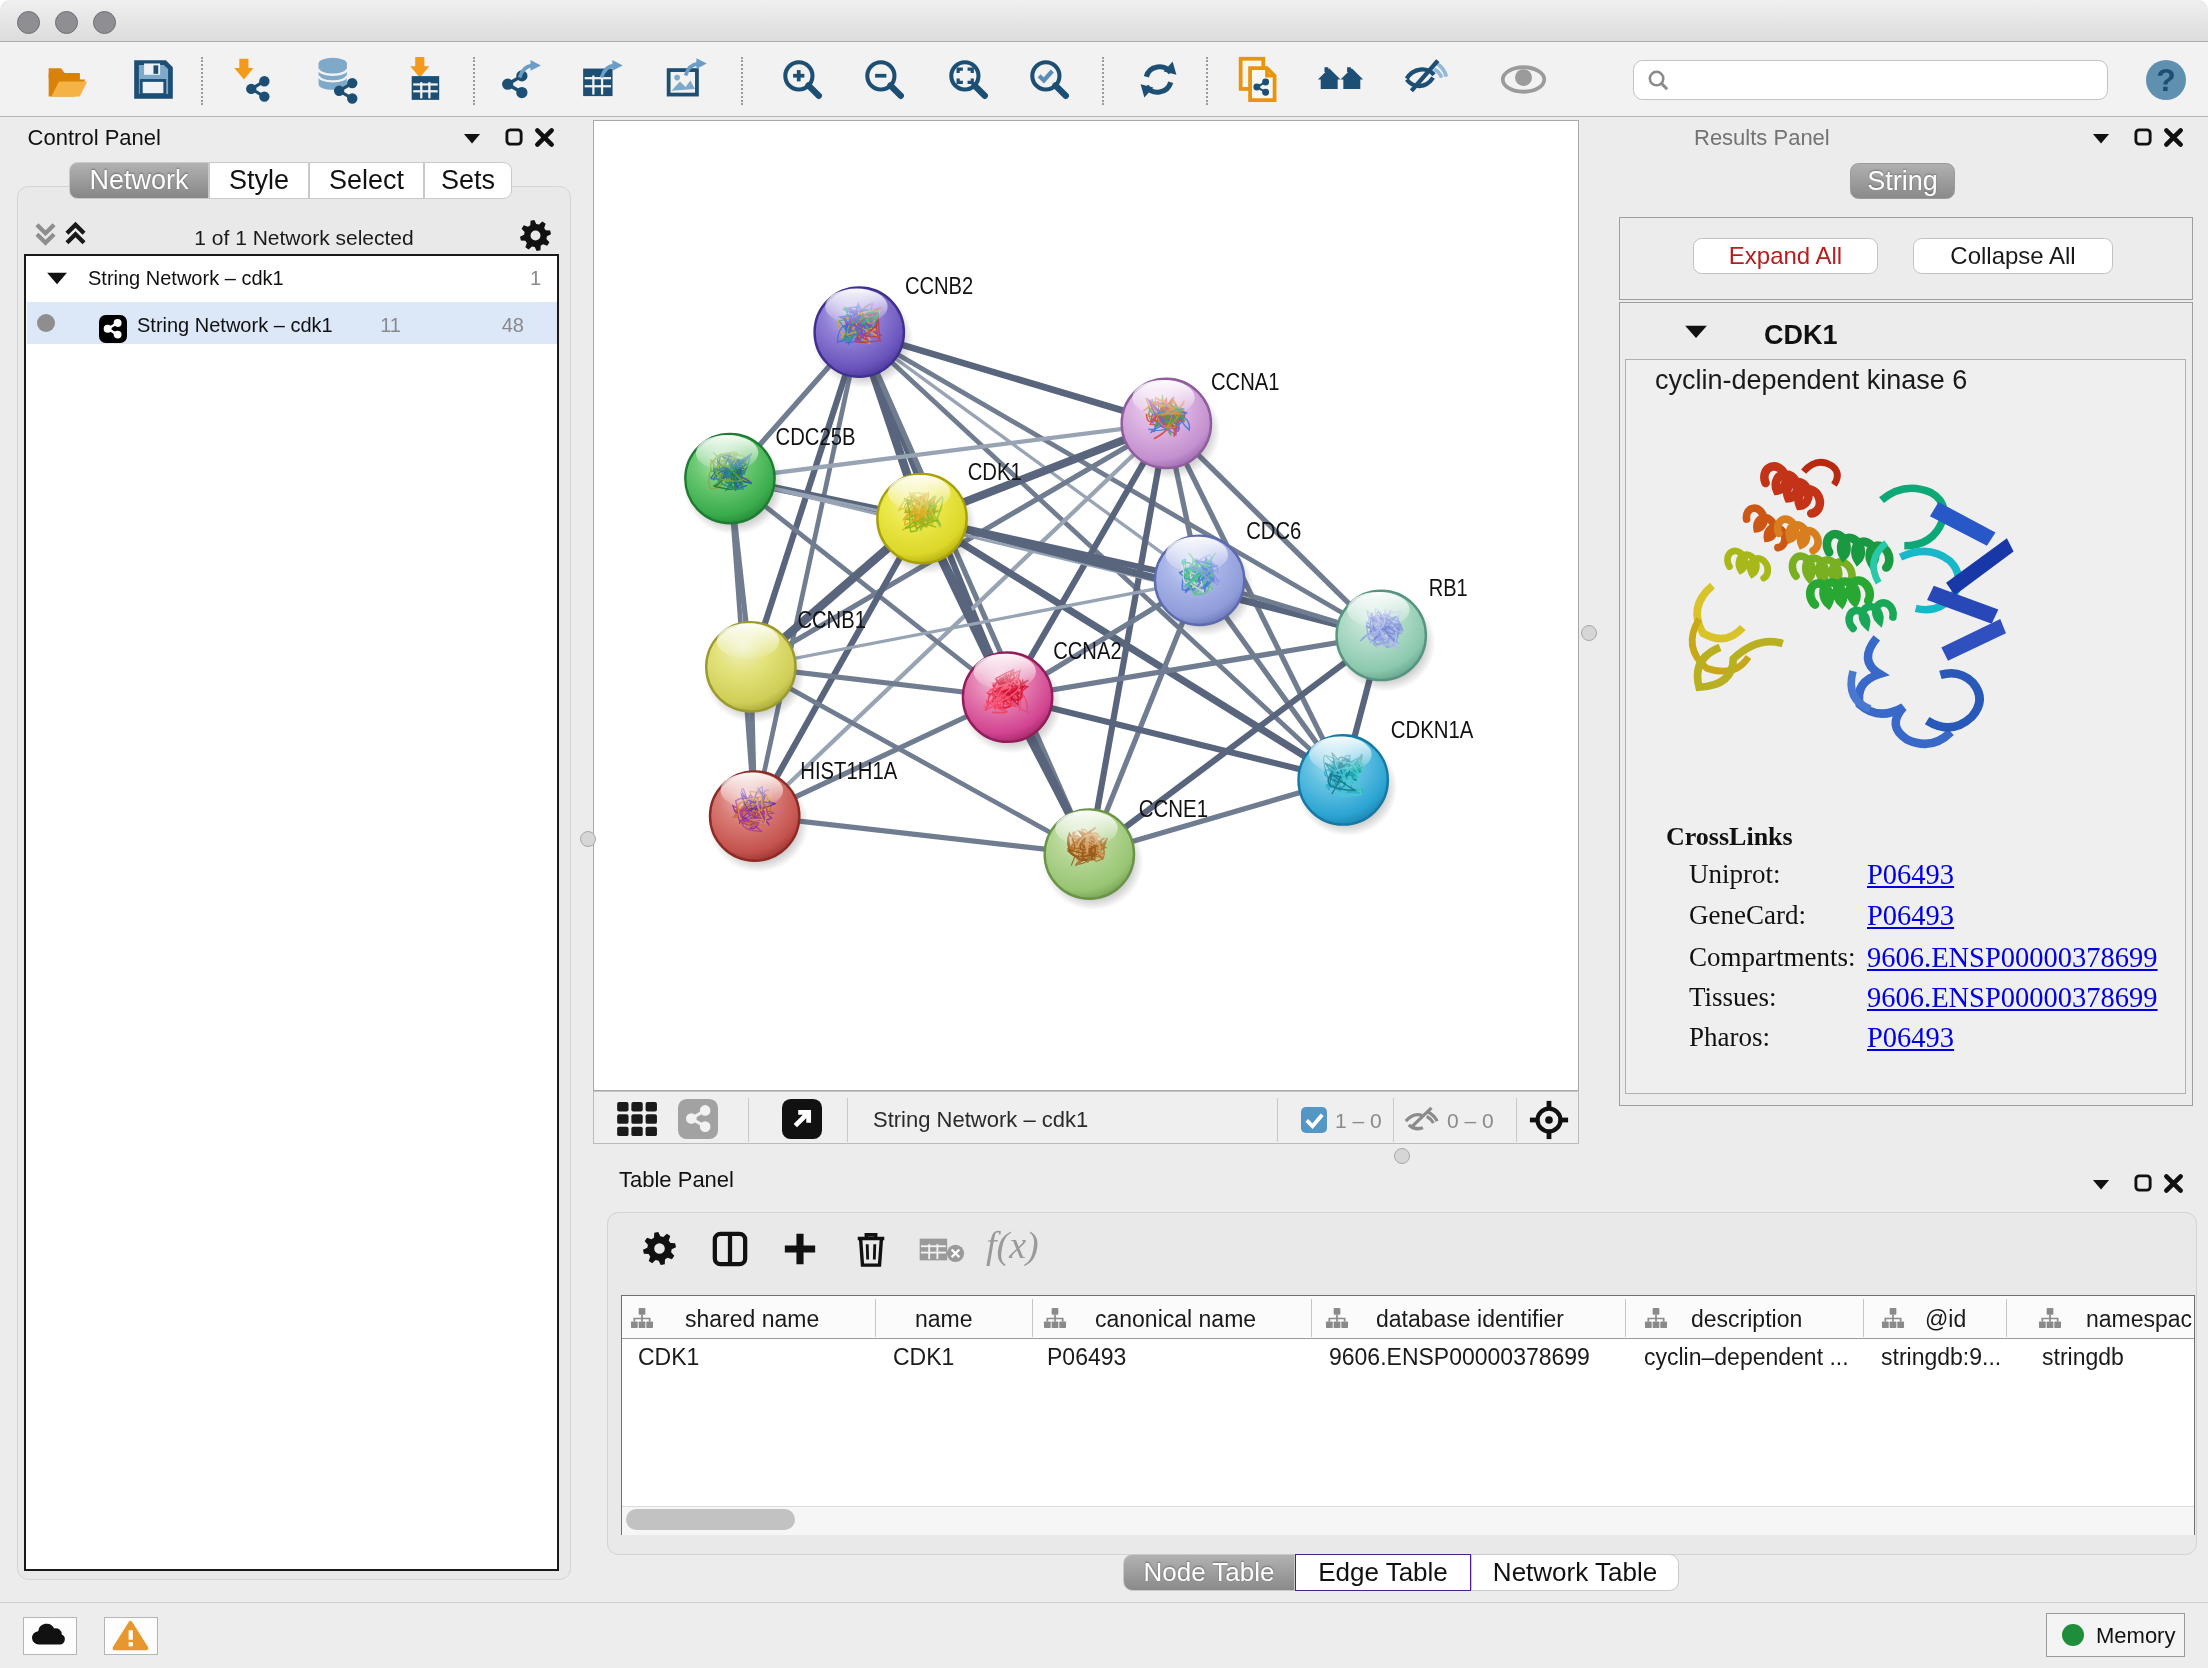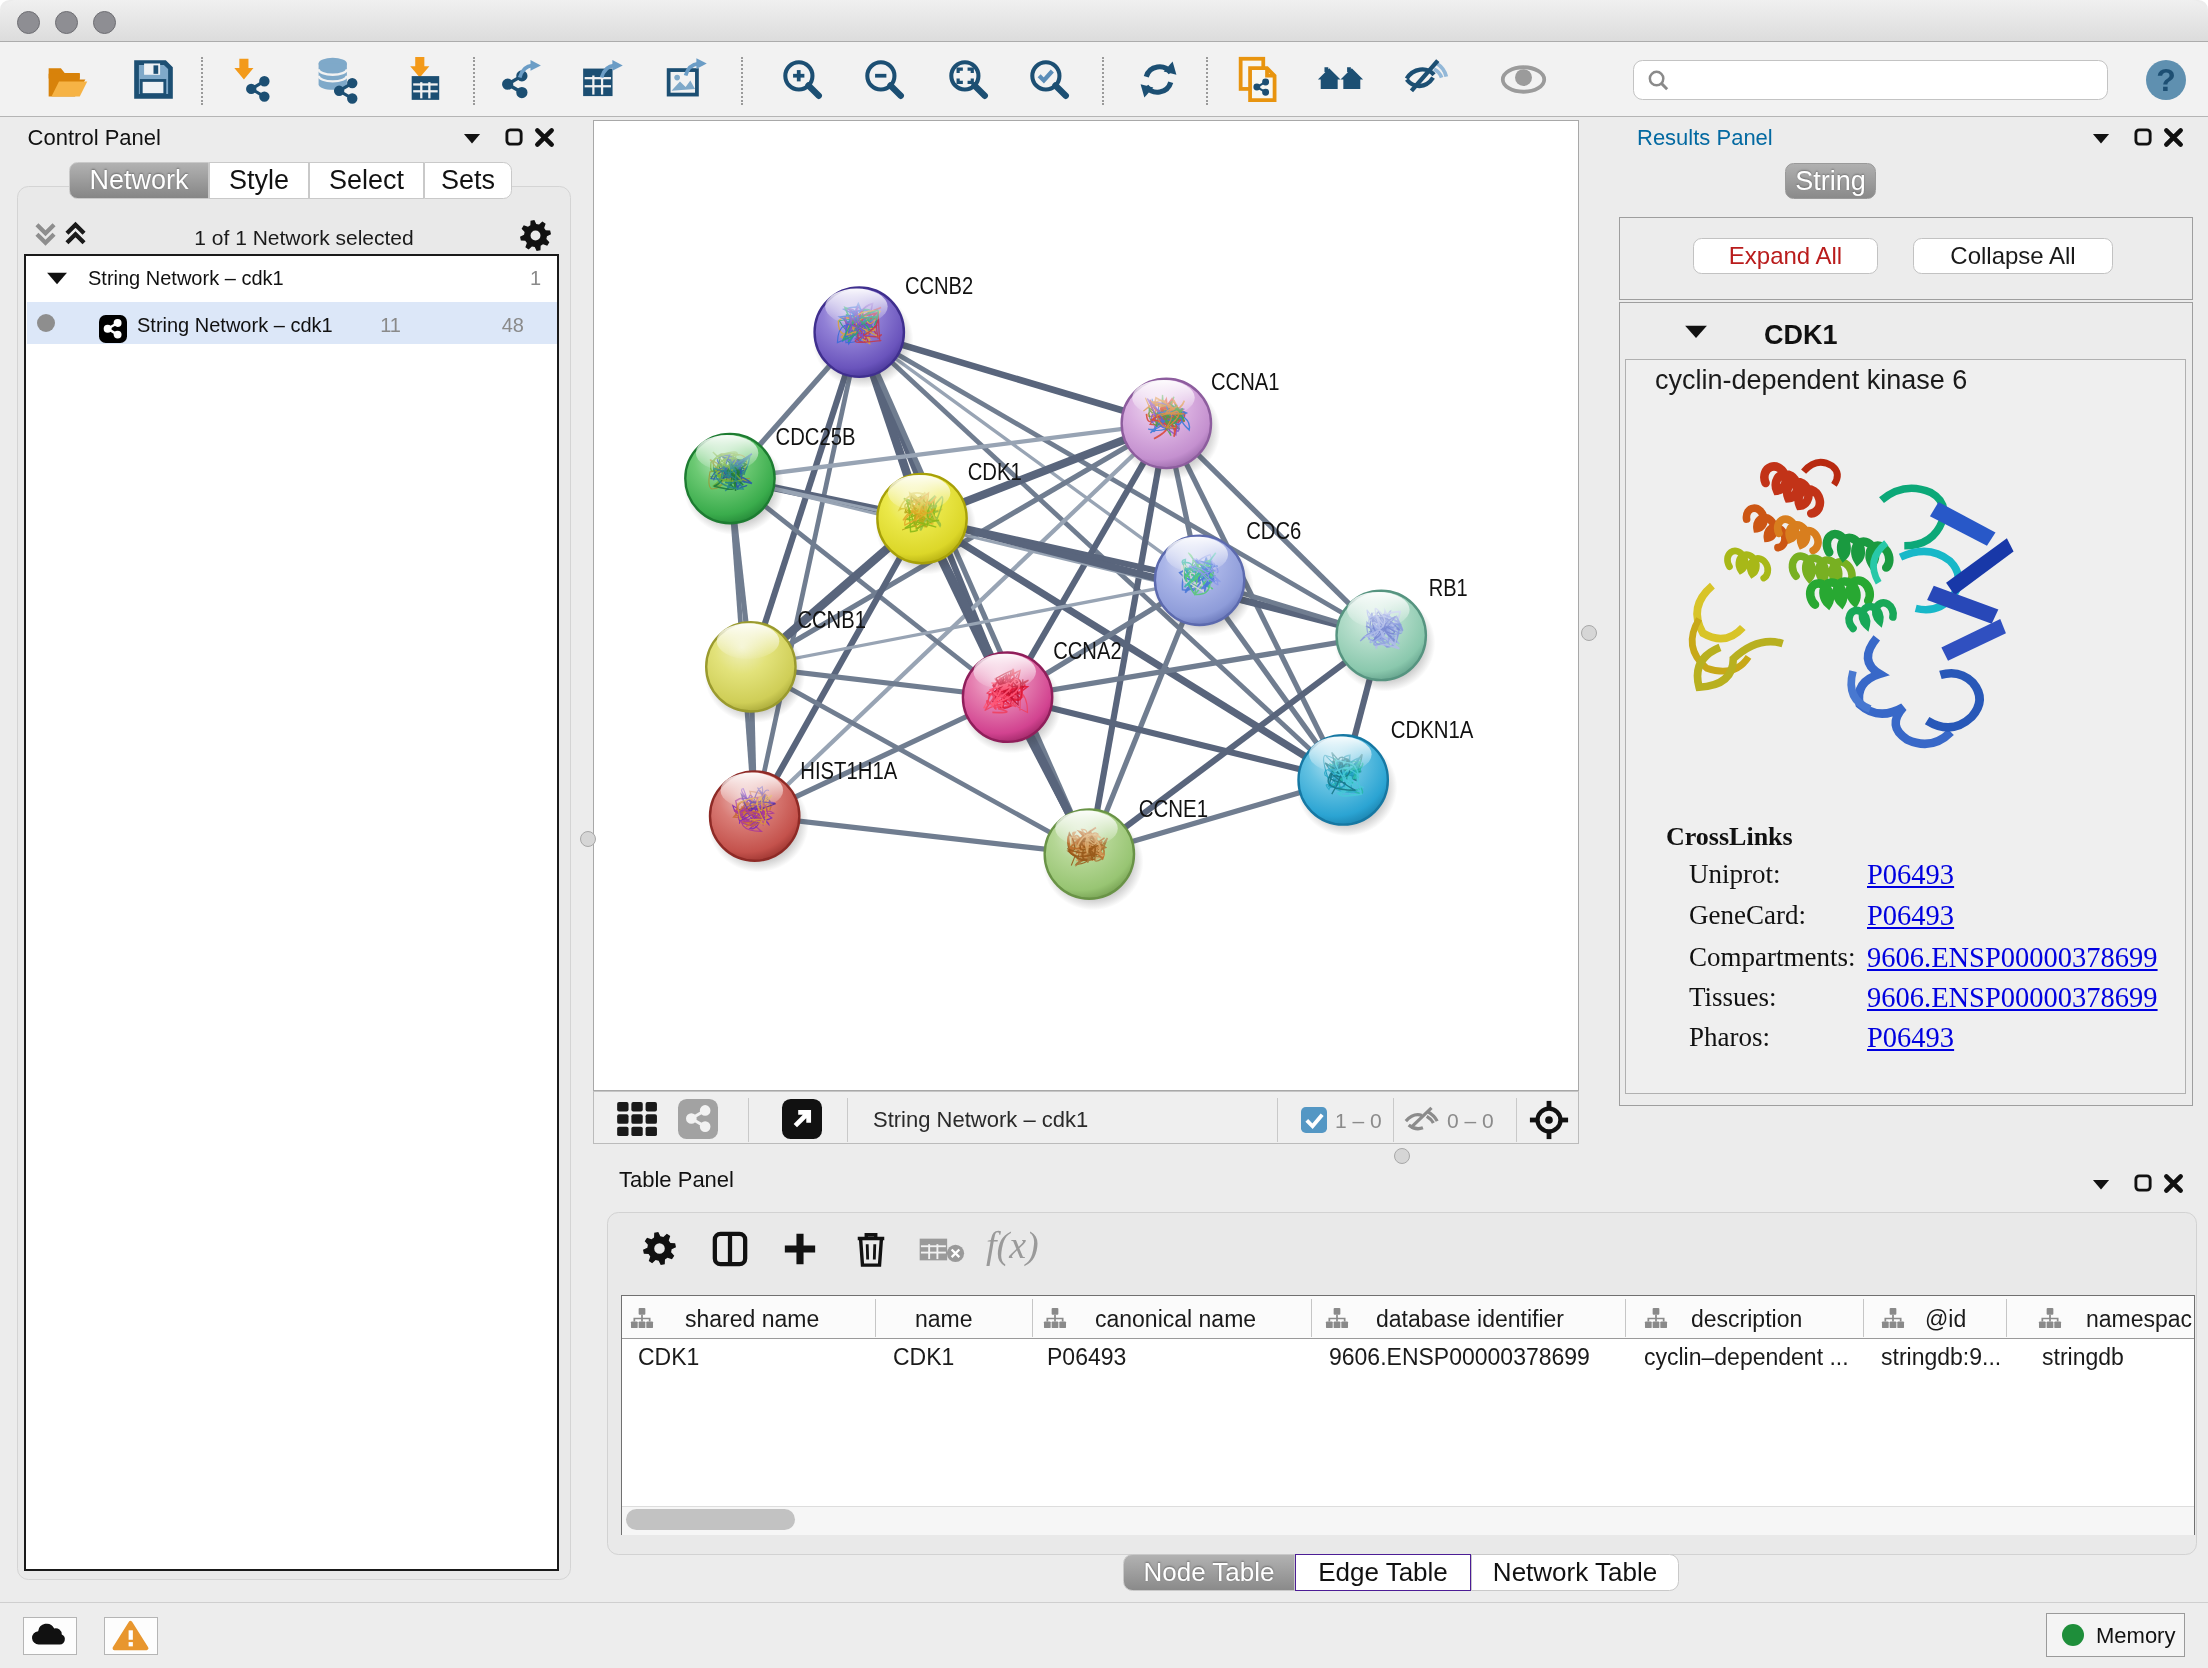--- a/index.html
+++ b/index.html
@@ -638,31 +638,31 @@
     <div class="abs" style="left:1528px;top:1099px"><svg width="42" height="42" viewBox="0 0 44 44">
         <circle cx="22" cy="22" r="12" fill="none" stroke="#111" stroke-width="4.5"></circle>
         <g stroke="#111" stroke-width="5">
           <line x1="22" y1="2" x2="22" y2="10"></line>
           <line x1="22" y1="34" x2="22" y2="42"></line>
           <line x1="2" y1="22" x2="10" y2="22"></line>
           <line x1="34" y1="22" x2="42" y2="22"></line>
         </g>
         <circle cx="22" cy="22" r="4" fill="#111"></circle>
       </svg></div>
-    <div class="abs" style="left:1637px;top:125px;font-size:22px;color:#0369a1">Results Panel</div>
+    <div class="abs" style="left:1694px;top:125px;font-size:22px;color:#737373">Results Panel</div>
     <div class="abs" style="left:2092px;top:131px"><svg width="19" height="13.3" viewBox="0 0 20 14">
         <path d="M1 2 h17 l-8.5 10 Z" fill="#111"></path>
       </svg></div>
     <div class="abs" style="left:2134px;top:128px"><svg width="19" height="19" viewBox="0 0 20 20">
         <rect x="2" y="2" width="15" height="15" rx="3.5" fill="none" stroke="#111" stroke-width="3"></rect>
       </svg></div>
     <div class="abs" style="left:2163px;top:127px"><svg width="21" height="21" viewBox="0 0 22 22">
         <path d="M3.5 3.5 L18.5 18.5 M18.5 3.5 L3.5 18.5" stroke="#111" stroke-width="4.8" stroke-linecap="round"></path>
       </svg></div>
-    <div class="abs" style="left:1785px;top:163px;width:91px;height:36px;background:linear-gradient(#b0b0b0,#8a8a8a);border:1px solid #9a9a9a;border-radius:8.6px;color:#fff;font-size:27px;text-align:center;line-height:34px;text-shadow:0 -1px 1.9px rgba(0,0,0,.3)">String</div>
+    <div class="abs" style="left:1850px;top:163px;width:105px;height:36px;background:linear-gradient(#b0b0b0,#8a8a8a);border:1px solid #9a9a9a;border-radius:8.6px;color:#fff;font-size:27px;text-align:center;line-height:34px;text-shadow:0 -1px 1.9px rgba(0,0,0,.3)">String</div>
     <div class="abs" style="left:1619px;top:217px;width:574px;height:83px;background:#ececec;border:1px solid #9e9e9e"></div>
     <div class="abs" style="left:1693px;top:238px;width:185px;height:36px;background:#fff;border:1px solid #c2c2c2;border-radius:8.6px;font-size:24px;text-align:center;line-height:34px;color:#b91c1c">Expand All</div>
     <div class="abs" style="left:1913px;top:238px;width:200px;height:36px;background:#fff;border:1px solid #c2c2c2;border-radius:8.6px;font-size:24px;text-align:center;line-height:34px;color:#1a1a1a">Collapse All</div>
     <div class="abs" style="left:1619px;top:302px;width:574px;height:804px;background:#ececec;border:1px solid #9e9e9e"></div>
     <div class="abs" style="left:1684px;top:323px"><svg width="25" height="17" viewBox="0 0 26 18">
         <path d="M1 3 h23 l-11.5 13 Z" fill="#111"></path>
       </svg></div>
     <div class="abs" style="left:1764px;top:320px;font-size:27px;font-weight:bold;color:#111">CDK1</div>
     <div class="abs" style="left:1625px;top:359px;width:561px;height:735px;background:#efefef;border:1px solid #b0b0b0"></div>
     <div class="abs" style="left:1655px;top:365px;font-size:27px;color:#1a1a1a">cyclin-dependent kinase 6</div>

